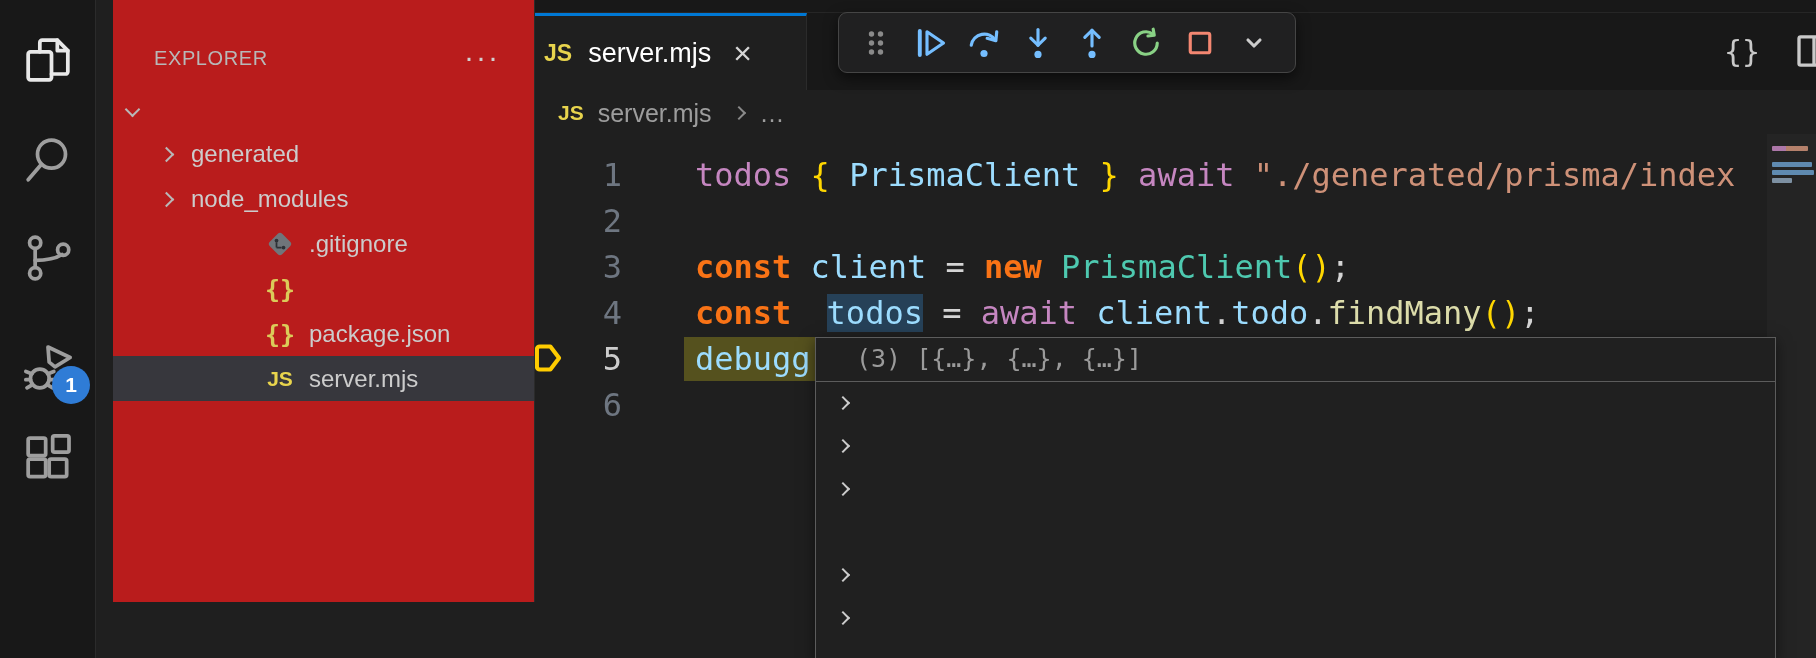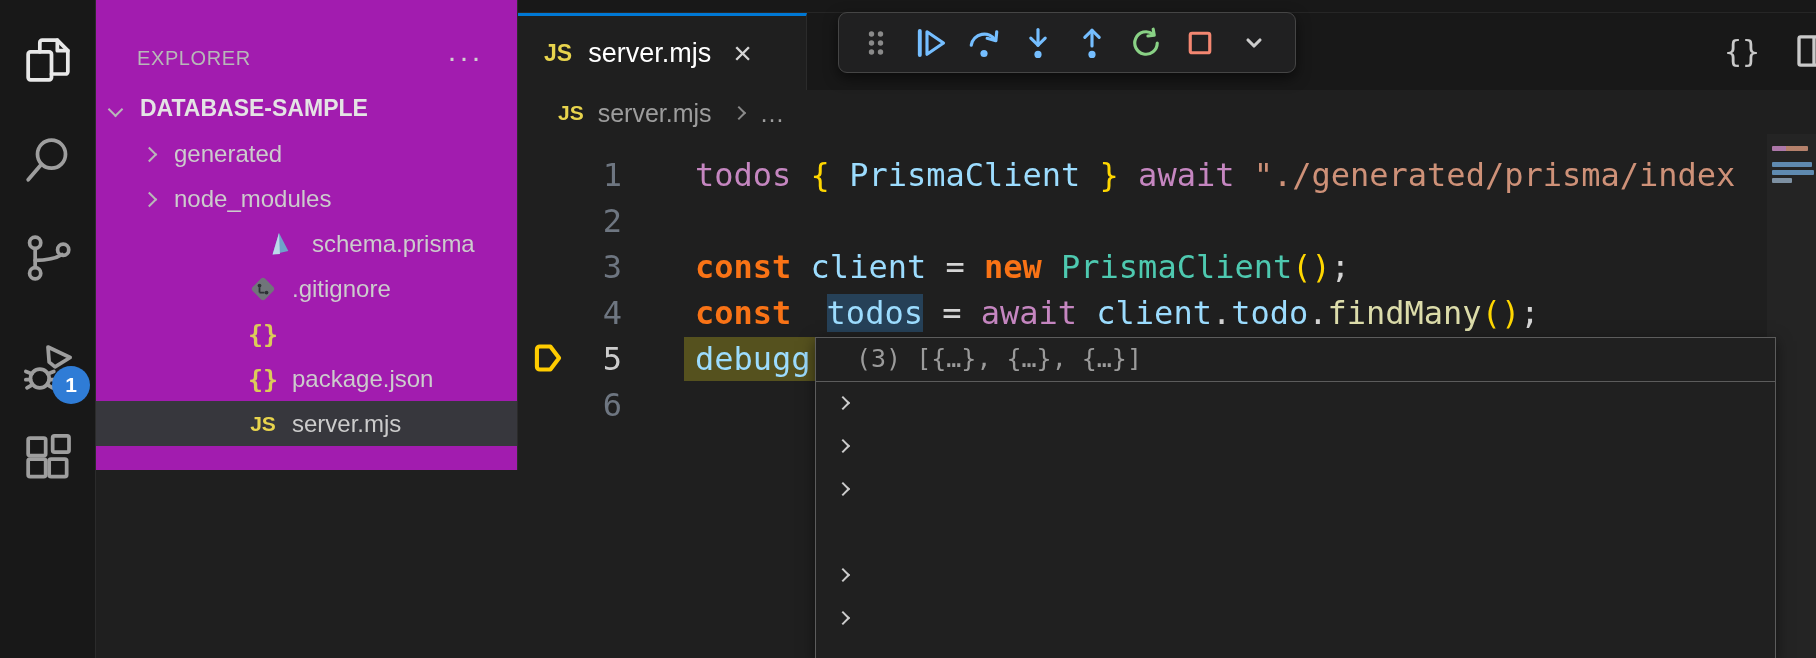--- a/index.html
+++ b/index.html
@@ -13,22 +13,22 @@
   .ab-item { position:absolute; left:0; width:96px; height:72px;
              display:flex; align-items:center; justify-content:center; cursor:pointer; }
   .ab-item svg { width:56px; height:56px; stroke:#9e9e9e; fill:none;
                  stroke-width:1.6; stroke-linecap:round; stroke-linejoin:round; }
   .ab-item.active svg { stroke:#e8e8e8; }
   .ab-badge { position:absolute; left:52px; top:32px; width:38px; height:38px;
               background:#2f7cd6; border-radius:50%; color:#fff; font-size:21px; font-weight:700;
               display:flex; align-items:center; justify-content:center; z-index:2; }
 
   
-  .sidebar { position:absolute; left:96px; top:0; width:422px; height:470px;
-             background:#a21caf; border-right:1px solid #2b2b2b; z-index:4; color:#cccccc; }
+  .sidebar { position:absolute; left:113px; top:0; width:422px; height:602px;
+             background:#b91c1c; border-right:1px solid #2b2b2b; z-index:4; color:#cccccc; }
   .exp-header { position:absolute; left:0; top:36px; width:100%; height:44px;
                 display:flex; align-items:center; }
   .exp-title { margin-left:41px; font-size:20px; letter-spacing:.6px; color:#b8b8b8; }
   .exp-more { position:absolute; right:30px; top:4px; width:44px; height:36px; color:#d0d0d0;
               font-size:30px; letter-spacing:2px; text-align:center; cursor:pointer; }
   .tree { position:absolute; left:0; top:86px; width:100%; }
   .trow { position:relative; width:100%; height:45px; display:flex; align-items:center;
           font-size:24px; color:#cccccc; cursor:pointer; white-space:nowrap; }
   .trow.selected { background:#37373d; }
   .chev { display:inline-block; width:11px; height:11px;
@@ -174,38 +174,28 @@
   </div>
 
   <div class="sidebar">
     <div class="exp-header">
       <span class="exp-title">EXPLORER</span>
       <span class="exp-more">···</span>
     </div>
     <div class="tree">
       <div class="trow">
         <span class="chev down t-chev-root"></span>
-        <span class="t-root-label">DATABASE-SAMPLE</span>
       </div>
       <div class="trow">
         <span class="chev right t-chev-folder"></span>
         <span class="t-folder-label">generated</span>
       </div>
       <div class="trow">
         <span class="chev right t-chev-folder"></span>
         <span class="t-folder-label">node_modules</span>
-      </div>
-      <div class="trow">
-        <span class="ficon nested">
-          <svg width="28" height="30" viewBox="0 0 24 24">
-              <path d="M12 2.5 20 18l-13.5 3z" fill="#6ea3c9"></path>
-              <path d="M12 2.5 12.8 20.6 6.5 21z" fill="#bcd8ea"></path>
-            </svg>
-        </span>
-        <span class="t-file-label nested">schema.prisma</span>
       </div>
       <div class="trow">
         <span class="ficon">
           <svg width="30" height="30" viewBox="0 0 24 24">
               <rect x="5" y="5" width="14" height="14" rx="2.5" transform="rotate(45 12 12)" fill="#70757a"></rect>
               <circle cx="9.2" cy="9.2" r="1.5" fill="#2e3136"></circle>
               <circle cx="14.8" cy="14.8" r="1.5" fill="#2e3136"></circle>
               <path d="M9.2 10.5v4.3M9.2 14.8h4" stroke="#2e3136" stroke-width="1.4" fill="none"></path>
             </svg>
         </span>

